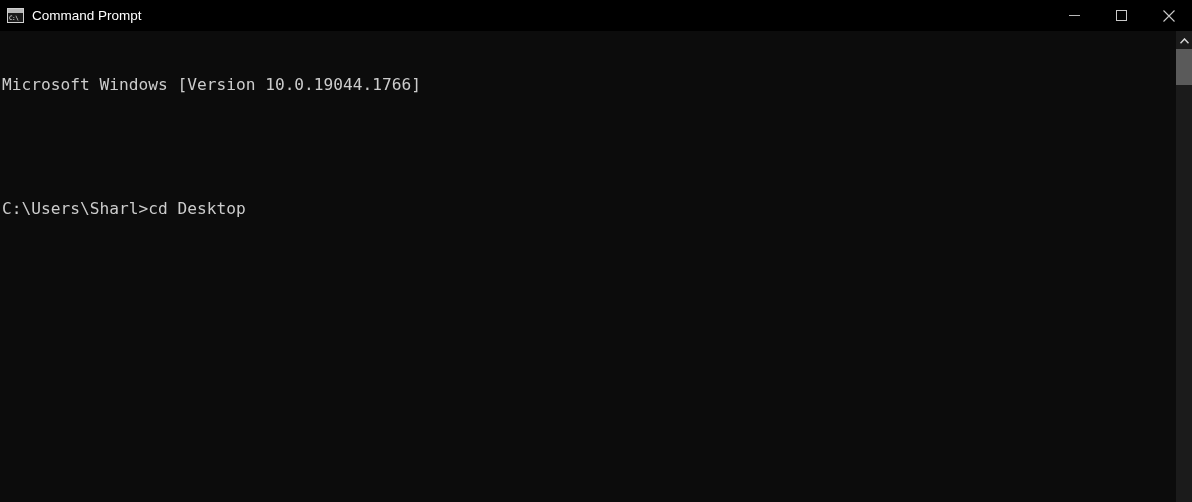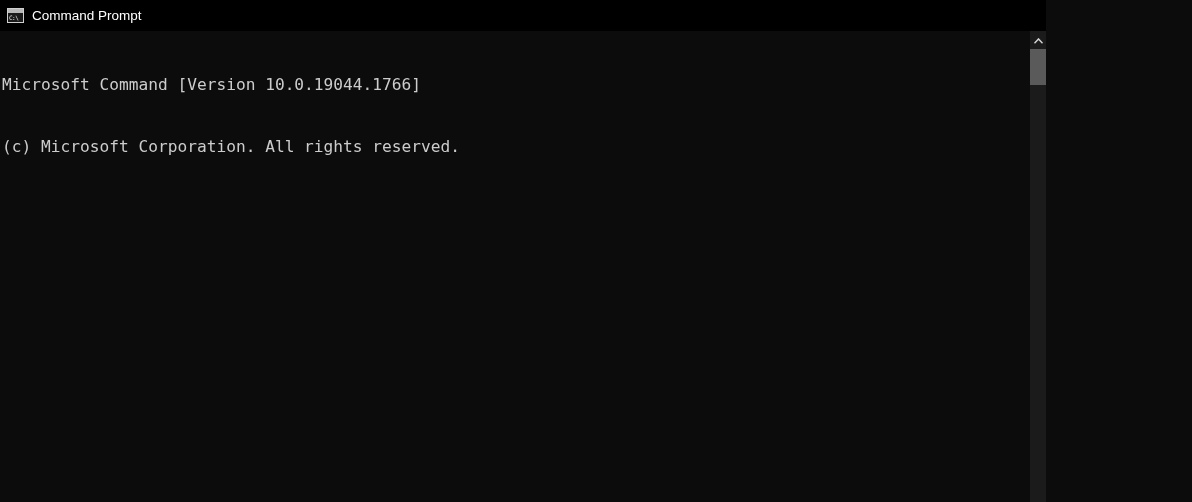--- a/index.html
+++ b/index.html
@@ -2,21 +2,21 @@
 <html><head>
 <meta charset="utf-8">
 <style>
   html, body {
     margin: 0;
     padding: 0;
     background: #0c0c0c;
   }
   #window {
     position: relative;
-    width: 1046px;
+    width: 1192px;
     height: 502px;
     background: #0c0c0c;
     overflow: hidden;
     font-family: "Liberation Sans", sans-serif;
   }
 
   
   #titlebar {
     position: absolute;
     left: 0;
@@ -179,23 +179,23 @@
 
     <button class="winbtn" id="btn-close">
       <svg width="12" height="12" viewBox="0 0 12 12" aria-hidden="true">
         <path d="M0.5 0.5 L11.5 11.5 M11.5 0.5 L0.5 11.5" stroke="#c9c9c9" stroke-width="1.1" fill="none"></path>
       </svg>
     </button>
   </div>
 
   <div id="console">
     <div id="console-lines">
-      <div class="line">Microsoft Command [Version 10.0.19044.1766]</div>
-      <div class="line">(c) Microsoft Corporation. All rights reserved.</div>
+      <div class="line">Microsoft Windows [Version 10.0.19044.1766]</div>
       <div class="line"></div>
+      <div class="line">C:\Users\Sharl&gt;cd Desktop</div>
       <div class="line"></div>
       <div class="line"></div>
       
       
       
       
     </div>
   </div>
 
   <div id="scrollbar">

